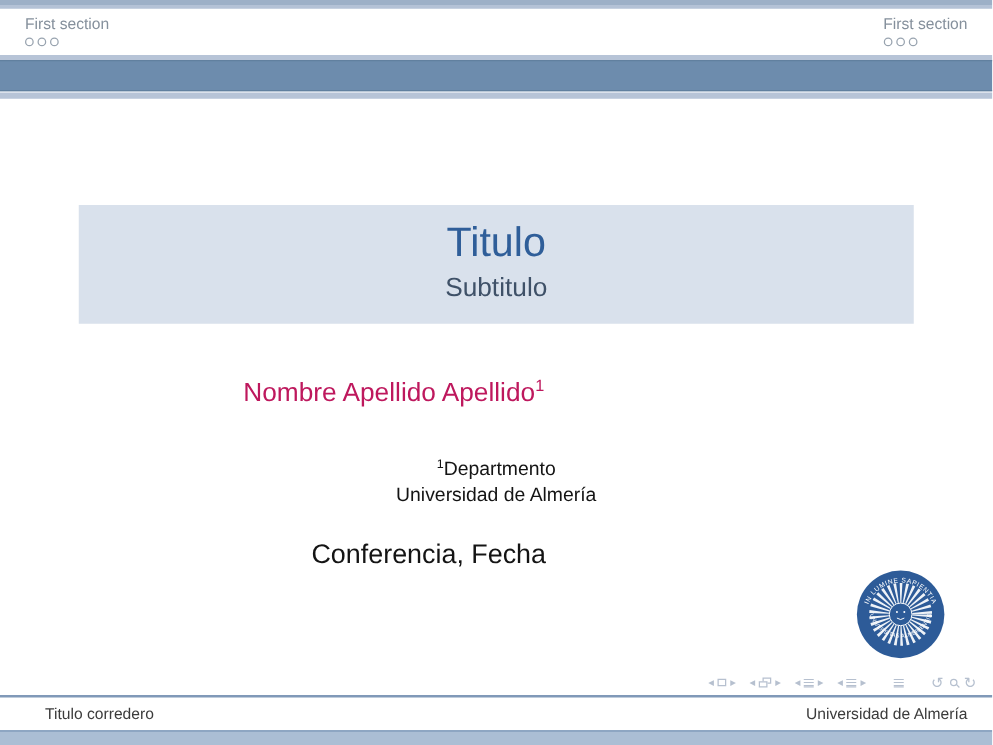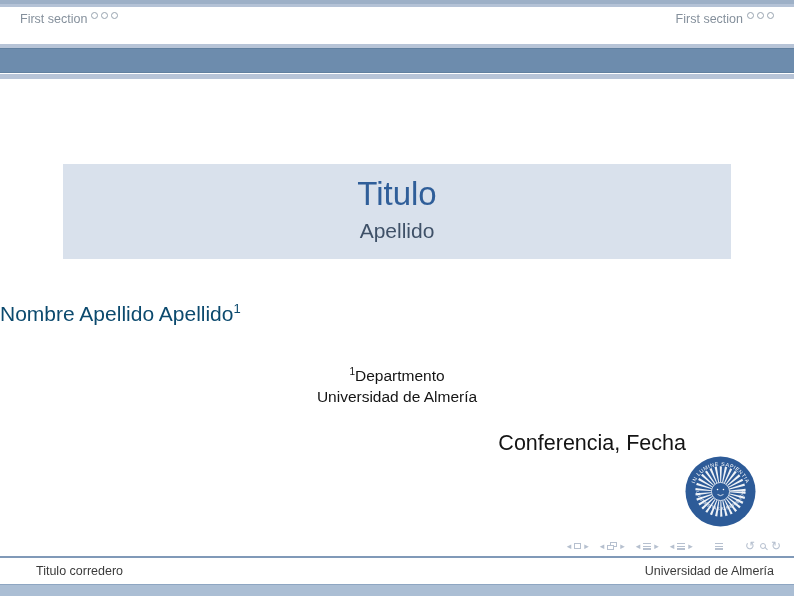--- a/index.html
+++ b/index.html
@@ -20,41 +20,41 @@
 
   
   .topbar{position:absolute;left:0;top:0;width:794px;height:7px;
           background:linear-gradient(to bottom,#9db0c7 0 55%,#b4c2d6 55% 100%)}
   .sep-top{position:absolute;left:0;top:44px;width:794px;height:4px;background:var(--bar-light)}
   .mainbar{position:absolute;left:0;top:48px;width:794px;height:25px;background:var(--accent);
            border-top:1px solid #61809f;border-bottom:1px solid #61809f}
   .sep-bottom{position:absolute;left:0;top:74px;width:794px;height:5px;background:var(--bar-light)}
 
   
-  .section-col{position:absolute;top:12px;display:flex;flex-direction:row;align-items:flex-start;gap:4px}
+  .section-col{position:absolute;top:12px;display:flex;flex-direction:column;align-items:flex-start;gap:4px}
   .section-col.left{left:20px}
   .section-col.right{right:20px}
   .section-label{font-size:12.5px;color:var(--section-text);line-height:14px;white-space:nowrap}
   .dots{display:flex;gap:3px}
   .dot{width:7px;height:7px;border:1.2px solid #98a3af;border-radius:50%;background:#fff}
 
   
   .titlebox{position:absolute;left:63px;top:164px;width:668px;height:95px;
             background:var(--titlebox-bg);text-align:center}
   .title{margin-top:12px;font-size:33px;line-height:36px;color:var(--title);font-weight:400}
   .subtitle{margin-top:7px;font-size:21px;line-height:24px;color:var(--subtitle);font-weight:400}
 
   
-  .author{position:absolute;left:0;top:301px;width:630px;
-          font-size:21px;color:#0c4a6e}
+  .author{position:absolute;left:0;top:301px;width:630px;text-align:center;
+          font-size:21px;color:#be185d}
   .author sup{font-size:13px}
   .institute{position:absolute;left:0;top:361px;width:794px;text-align:center;
              font-size:15.5px;line-height:21px;color:#141414}
   .institute sup{font-size:10px}
-  .conference{position:absolute;left:0;top:431px;width:686px;text-align:right;
+  .conference{position:absolute;left:0;top:431px;width:686px;text-align:center;
               font-size:21.5px;color:#141414}
 
   
   .logo{position:absolute;left:685px;top:456px;width:71px;height:71px}
 
   
   .navbar{position:absolute;right:13px;top:540px;display:flex;align-items:center;
           color:var(--nav);font-size:10px;user-select:none}
   .nav-group{display:flex;align-items:center;gap:3px;margin-left:11px}
   .nav-group.far{margin-left:22px}
@@ -103,21 +103,21 @@
       <span class="dot"></span>
     </span>
   </div>
 
   <div class="sep-top"></div>
   <div class="mainbar"></div>
   <div class="sep-bottom"></div>
 
   <div class="titlebox">
     <div class="title">Titulo</div>
-    <div class="subtitle">Apellido</div>
+    <div class="subtitle">Subtitulo</div>
   </div>
 
   <div class="author"><span>Nombre Apellido Apellido</span><sup>1</sup></div>
 
   <div class="institute">
     <div><sup>1</sup><span>Departmento</span></div>
     <div>Universidad de Almería</div>
   </div>
 
   <div class="conference">Conferencia, Fecha</div>

